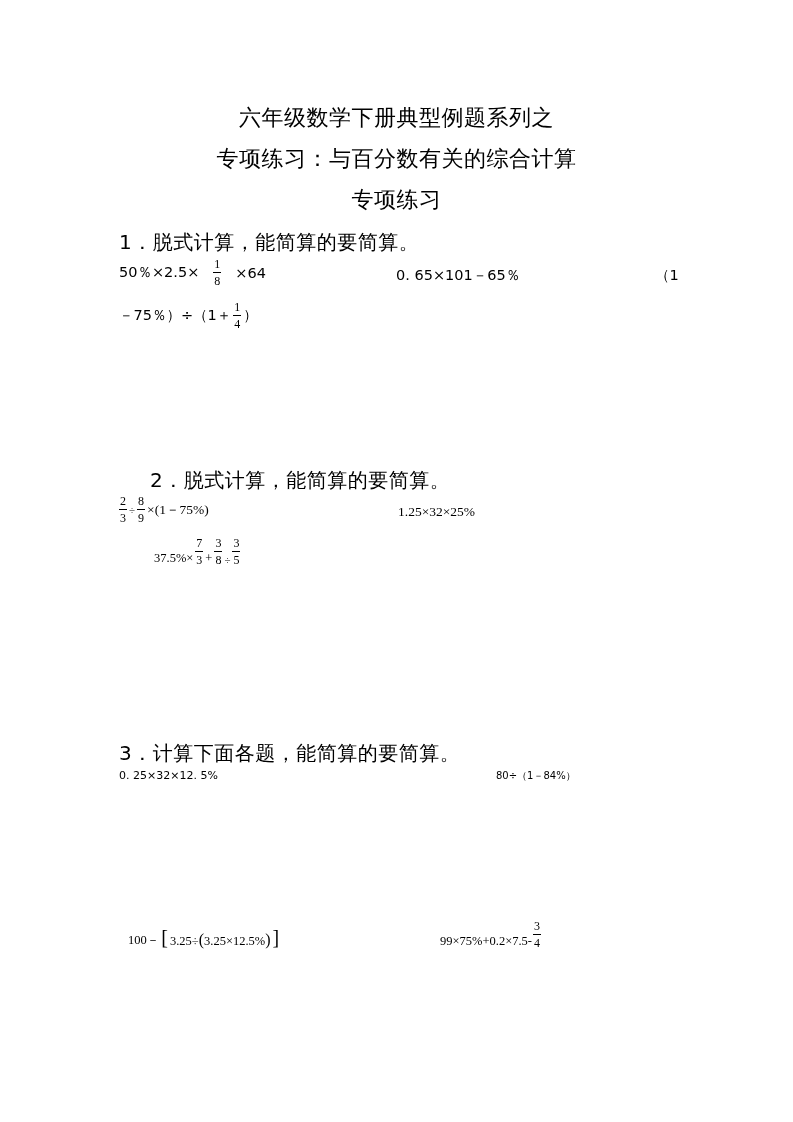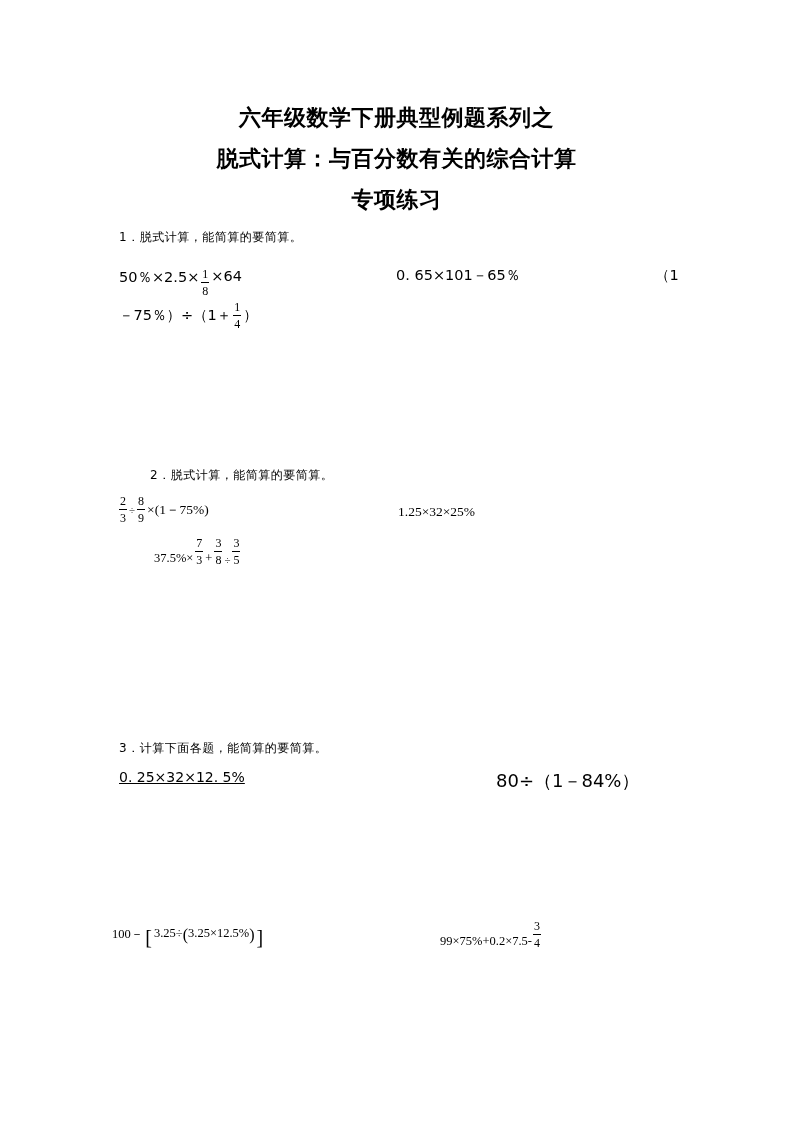--- a/index.html
+++ b/index.html
@@ -3,46 +3,46 @@
 <meta charset="utf-8">
 <style>
   html, body { margin: 0; padding: 0; background: #ffffff; }
   body {
     width: 793px; height: 1122px; position: relative; overflow: hidden;
     font-family: "DejaVu Sans", sans-serif; color: #000;
   }
   .abs { position: absolute; white-space: nowrap; }
   .title {
     position: absolute; left: 0; width: 793px; text-align: center;
-    font-family: "DejaVu Sans", sans-serif; font-weight: bold;
+    font-family: "DejaVu Sans", sans-serif; font-weight: normal;
     font-size: 22px; letter-spacing: 0.5px;
   }
-  .qhead { font-size: 12px; letter-spacing: 0.5px; }
+  .qhead { font-size: 20px; letter-spacing: 0.5px; }
   .cjk { font-size: 14.5px; }
   .serif { font-family: "Liberation Serif", "DejaVu Serif", serif; font-size: 13.5px; }
   .frac {
     display: inline-flex; flex-direction: column; align-items: center;
     vertical-align: middle; margin: 0 2px; line-height: 1;
   }
   .frac .num { font-family: "Liberation Serif", serif; font-size: 12px; padding: 0 1px; }
   .frac .bar { width: 100%; min-width: 8px; border-top: 1px solid #000; margin: 2px 0 2px 0; }
   .frac .den { font-family: "Liberation Serif", serif; font-size: 12px; padding: 0 1px; }
   .big-bracket { font-size: 20px; font-family: "Liberation Serif", serif; vertical-align: middle; }
   .mid-paren { font-size: 16px; font-family: "Liberation Serif", serif; vertical-align: middle; }
 </style>
 </head>
 <body>
 
 <div class="title" style="top:103px;">六年级数学下册典型例题系列之</div>
-<div class="title" style="top:144px;">脱式计算：与百分数有关的综合计算</div>
+<div class="title" style="top:144px;">专项练习：与百分数有关的综合计算</div>
 <div class="title" style="top:185px;">专项练习</div>
 
 <div class="abs qhead" style="left:119px; top:229px;">1．脱式计算，能简算的要简算。</div>
 
-<div class="abs cjk" style="left:119px; top:268px; display:flex; align-items:flex-start;">
+<div class="abs cjk" style="left:119px; top:258px; display:flex; align-items:center;gap:12px;">
   <span>50％×2.5×</span>
   <span class="frac">
     <span class="num">1</span>
     <span class="bar"></span>
     <span class="den">8</span>
   </span>
   <span>×64</span>
 </div>
 
 <div class="abs cjk" style="left:396px; top:266px;">0. 65×101－65％</div>
@@ -94,25 +94,25 @@
   <span style="font-size:11px;">÷</span>
   <span class="frac">
     <span class="num">3</span>
     <span class="bar"></span>
     <span class="den">5</span>
   </span>
 </div>
 
 <div class="abs qhead" style="left:119px; top:740px;text-align:right;">3．计算下面各题，能简算的要简算。</div>
 
-<div class="abs cjk" style="left:119px; top:769px; font-size:14px;text-decoration:underline;">0. 25×32×12. 5%</div>
+<div class="abs cjk" style="left:119px; top:769px; font-size:11px;">0. 25×32×12. 5%</div>
 
-<div class="abs cjk" style="left:496px; top:769px; font-size:18px;">80÷（1－84%）</div>
+<div class="abs cjk" style="left:496px; top:769px; font-size:10px;">80÷（1－84%）</div>
 
-<div class="abs serif" style="left:112px; top:926px; display:flex; align-items:flex-start; font-size:12.5px;">
+<div class="abs serif" style="left:128px; top:926px; display:flex; align-items:flex-end; font-size:12.5px;">
   <span>100－</span>
   <span class="big-bracket" style="margin:0 2px;">[</span>
   <span>3.25÷</span>
   <span class="mid-paren">(</span>
   <span>3.25×12.5%</span>
   <span class="mid-paren">)</span>
   <span class="big-bracket" style="margin-left:2px;">]</span>
 </div>
 
 <div class="abs serif" style="left:440px; top:920px; display:flex; align-items:flex-end; font-size:12.5px;">

